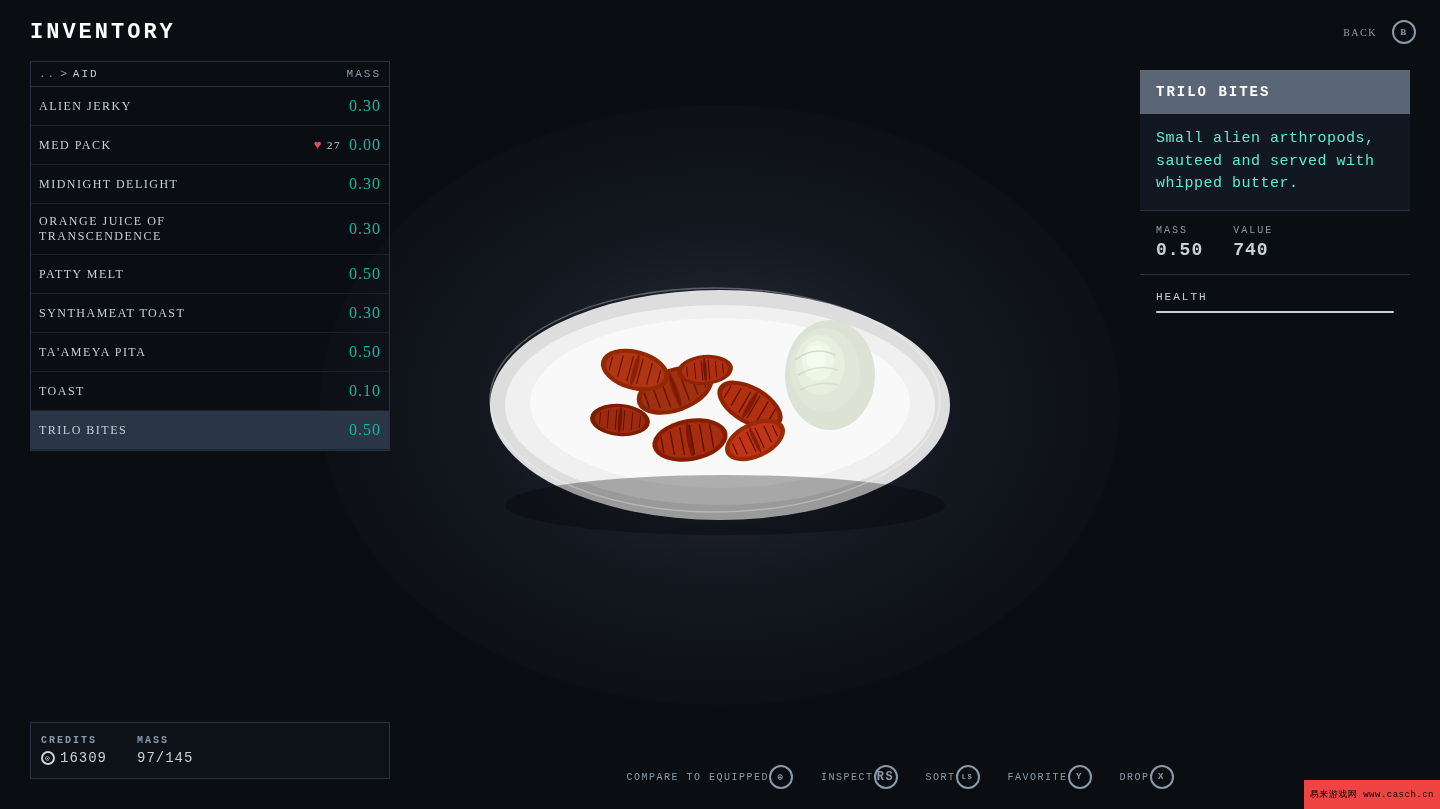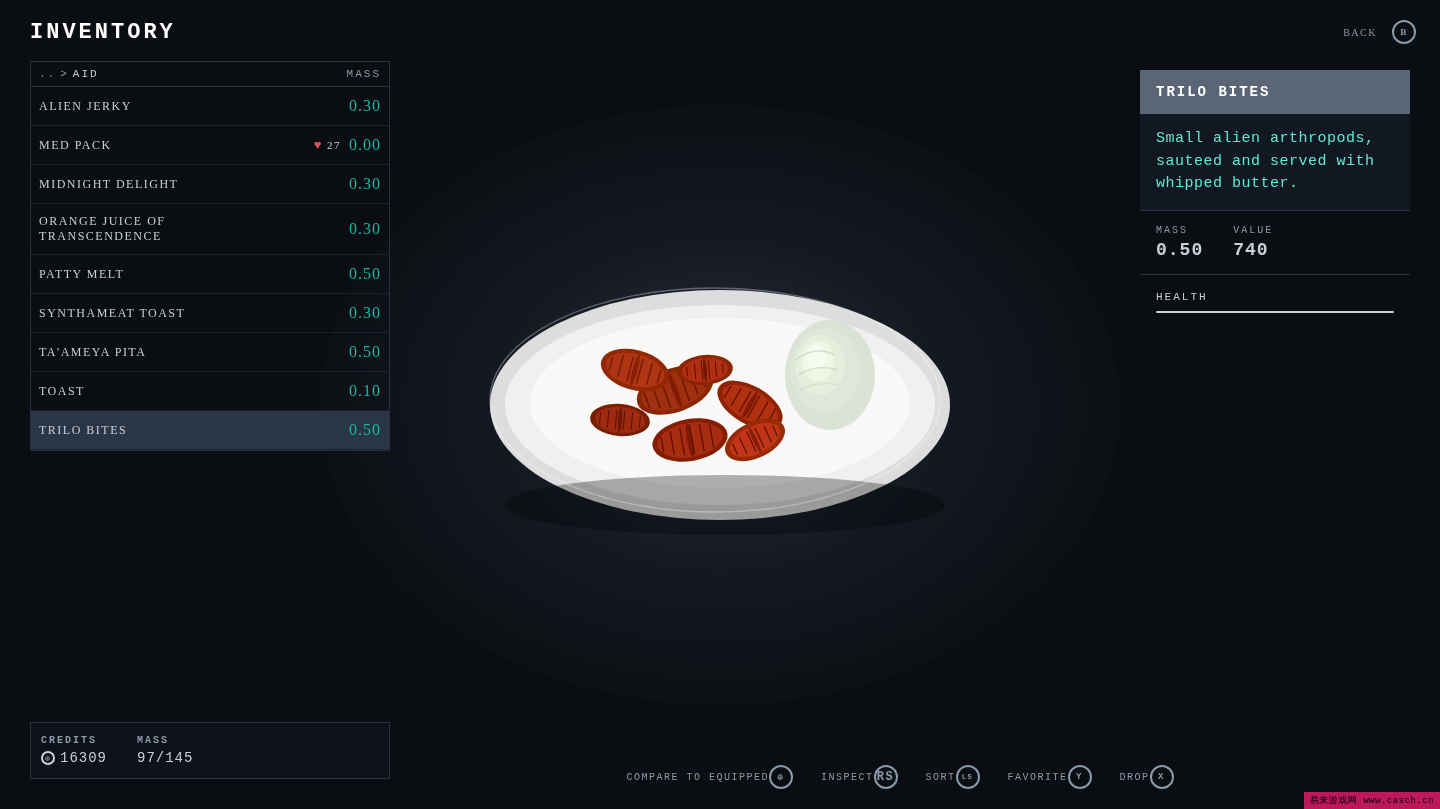--- a/index.html
+++ b/index.html
@@ -282,22 +282,22 @@
       letter-spacing: 1.5px;
       color: #8a9aaa;
       font-family: Liberation Serif, serif;
     }
 
     
     .watermark {
       position: absolute;
       bottom: 0;
       right: 0;
-      background: #be185d;
-      padding: 2px 6px;
+      background: #ef4444;
+      padding: 8px 6px;
       font-size: 9px;
       color: #000;
       letter-spacing: 0.5px;
     }
 
     .table-area {
       border: 1px solid #2a3040;
       margin-bottom: 0;
     }
   </style>

